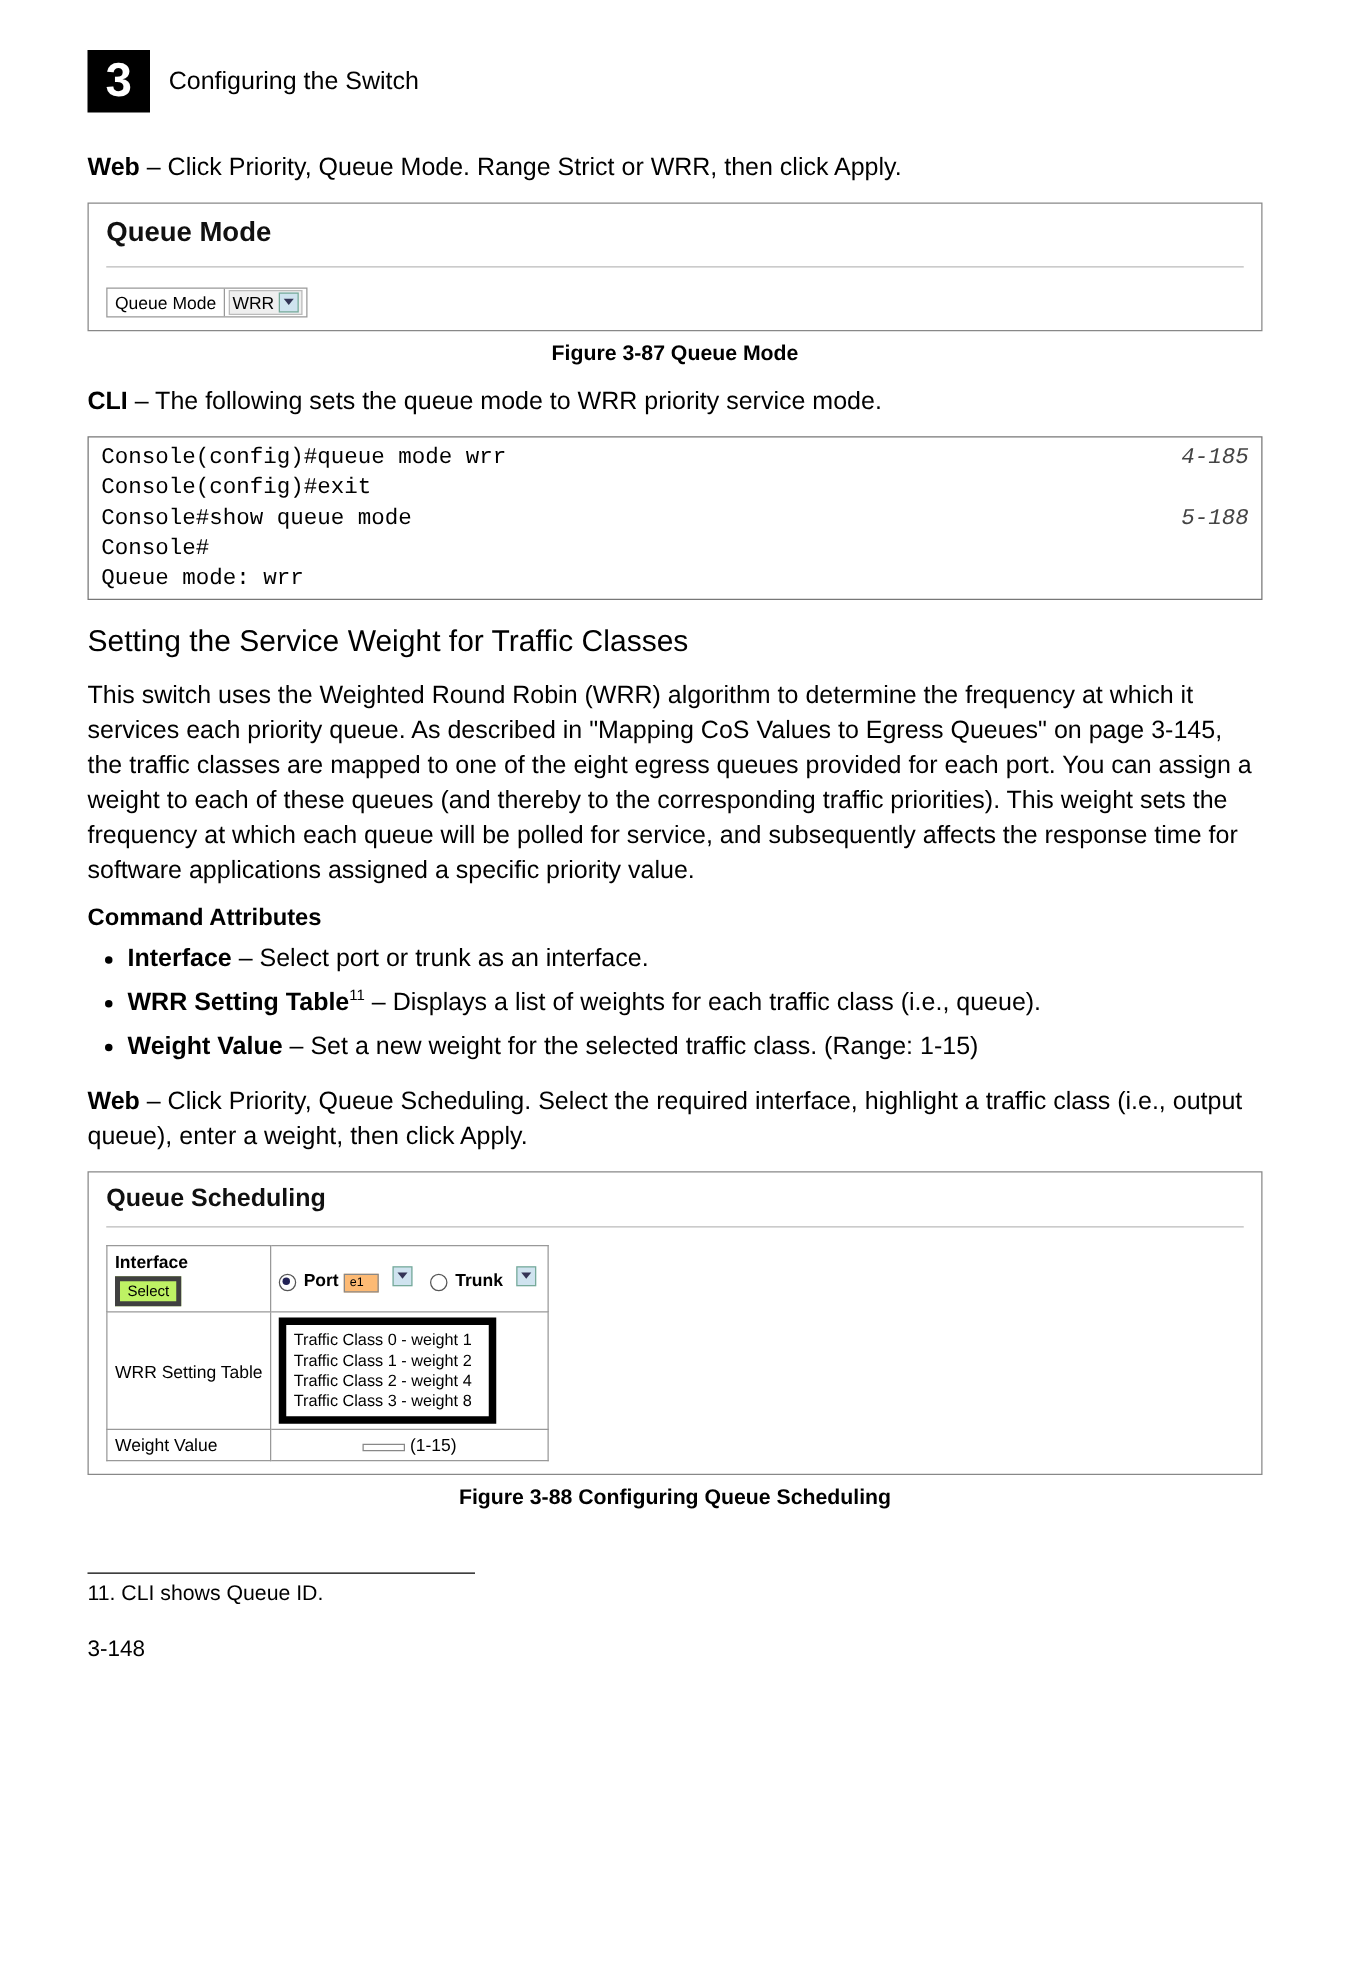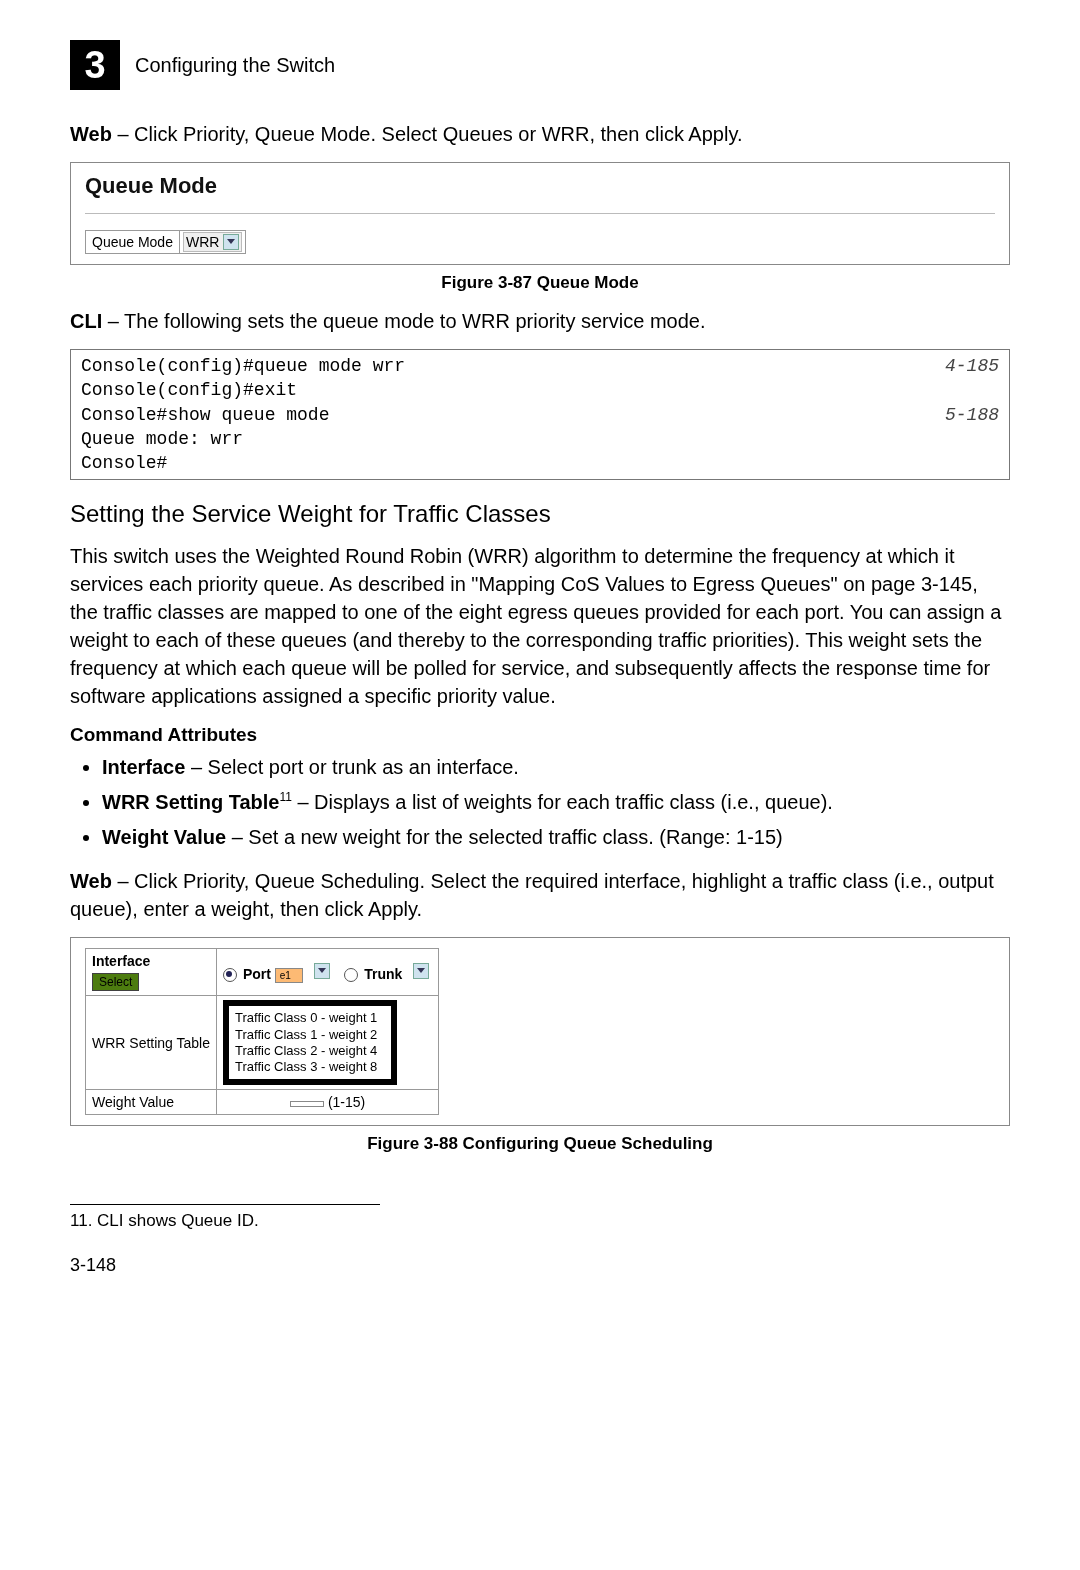--- a/index.html
+++ b/index.html
@@ -155,22 +155,22 @@
     border: 1px solid #999;
     padding: 4px 6px;
     vertical-align: middle;
   }
   .qs-iface-cell {
     vertical-align: top !important;
   }
   .select-btn {
     font-size: 12px;
     padding: 1px 6px;
-    background: #4d7c0f;
-    border: 1px solid #404040;
+    background: #bef264;
+    border: 4px solid #404040;
     display: inline-block;
     margin-top: 4px;
   }
   .radio-dot {
     display: inline-block;
     width: 12px; height: 12px;
     border-radius: 50%;
     border: 1px solid #555;
     vertical-align: middle;
     position: relative;
@@ -226,21 +226,21 @@
 <body>
 
 <div class="page">
 
   <div class="header-row">
     <div class="chapter-badge">3</div>
     <div class="chapter-title">Configuring the Switch</div>
   </div>
 
   <p class="body-text">
-    <b>Web</b><span> – Click Priority, Queue Mode. Select Queues or WRR, then click Apply.</span>
+    <b>Web</b><span> – Click Priority, Queue Mode. Range Strict or WRR, then click Apply.</span>
   </p>
 
   <div class="figure-box">
     <div class="qm-title">Queue Mode</div>
     <div class="qm-row">
       <div class="qm-label-cell">Queue Mode</div>
       <div class="qm-select">
         <span>WRR</span>
         <span class="dd"></span>
       </div>
@@ -259,25 +259,25 @@
     </div>
     <div class="code-row">
       <span>Console(config)#exit</span>
       <span class="ref"></span>
     </div>
     <div class="code-row">
       <span>Console#show queue mode</span>
       <span class="ref">5-188</span>
     </div>
     <div class="code-row">
+      <span>Console#</span>
+      <span class="ref"></span>
+    </div>
+    <div class="code-row">
       <span>Queue mode: wrr</span>
-      <span class="ref"></span>
-    </div>
-    <div class="code-row">
-      <span>Console#</span>
       <span class="ref"></span>
     </div>
   </div>
 
   <div class="section-heading">Setting the Service Weight for Traffic Classes</div>
   <p class="body-text">This switch uses the Weighted Round Robin (WRR) algorithm to determine the frequency at which it services each priority queue. As described in "Mapping CoS Values to Egress Queues" on page 3-145, the traffic classes are mapped to one of the eight egress queues provided for each port. You can assign a weight to each of these queues (and thereby to the corresponding traffic priorities). This weight sets the frequency at which each queue will be polled for service, and subsequently affects the response time for software applications assigned a specific priority value.</p>
 
   <div class="sub-heading">Command Attributes</div>
   <ul class="attr-list">
     <li>
@@ -289,20 +289,21 @@
     <li>
       <b>Weight Value</b><span> – Set a new weight for the selected traffic class. (Range: 1-15)</span>
     </li>
   </ul>
 
   <p class="body-text">
     <b>Web</b><span> – Click Priority, Queue Scheduling. Select the required interface, highlight a traffic class (i.e., output queue), enter a weight, then click Apply.</span>
   </p>
 
   <div class="figure-box">
+    <div class="qs-title">Queue Scheduling</div>
 
     <table class="qs-table">
       <tbody>
           <tr>
         <td class="qs-iface-cell">
           <b>Interface</b><br>
           <span class="select-btn">Select</span>
         </td>
         <td>
           <span class="radio-dot sel"></span>

